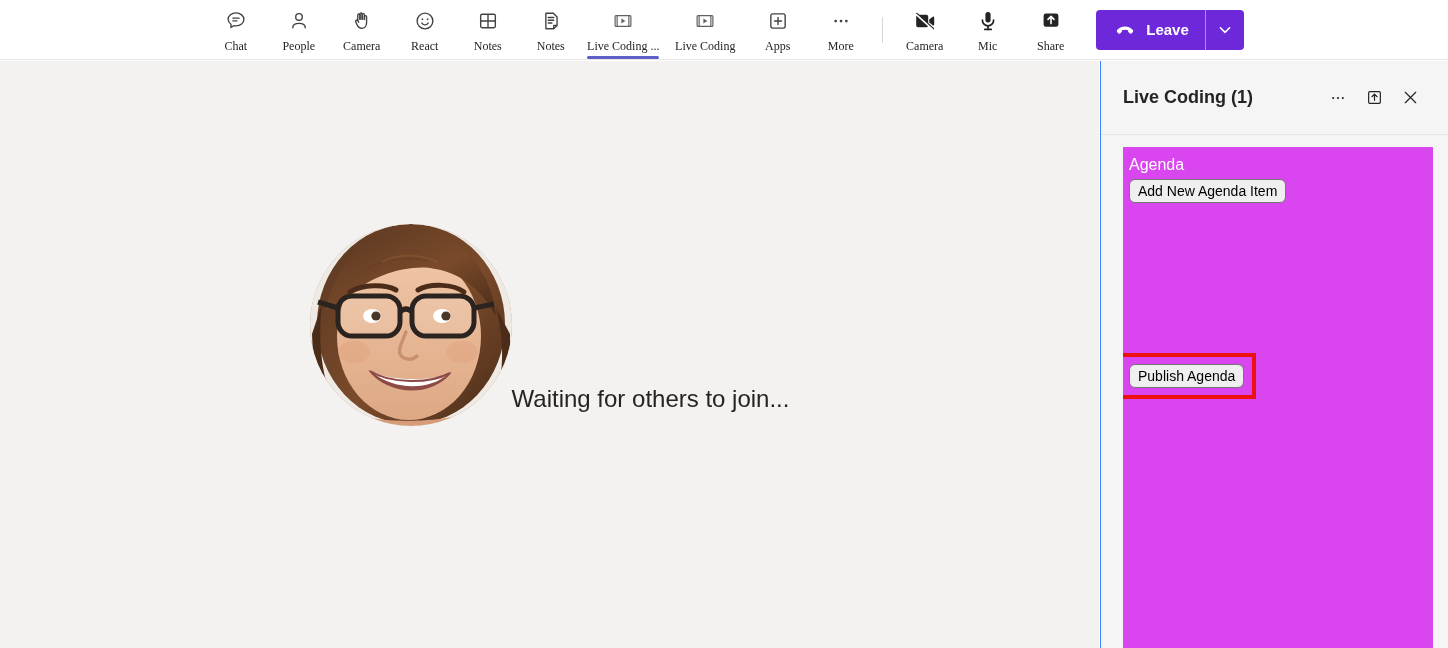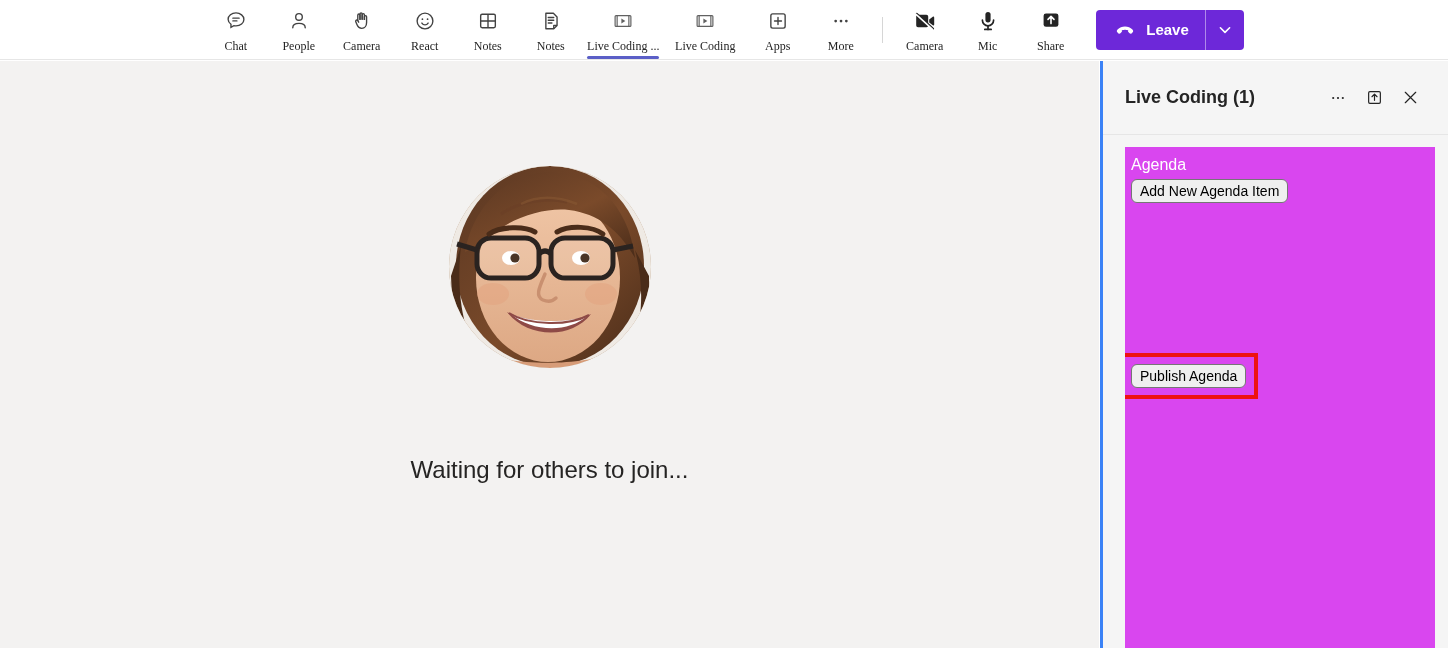--- a/index.html
+++ b/index.html
@@ -71,21 +71,21 @@
   #leave-caret {
     display: flex; align-items: center; justify-content: center;
     width: 38px; color: #ffffff;
   }
 
   
   #stage {
     position: absolute; left: 0; top: 61px;
     width: 1099px; height: 587px;
     background: #f3f2f1;
-    display: flex; flex-direction: column;
+    display: flex; 
     align-items: center; justify-content: center;
   }
   #avatar {
     width: 202px; height: 202px;
     border-radius: 50%;
     overflow: hidden;
     background: #c9b39d;
     position: relative;
     margin-top: -60px;
   }
@@ -94,21 +94,21 @@
     margin-top: 88px;
     font-size: 24px;
     color: #252423;
   }
 
   
   #side-panel {
     position: absolute; left: 1100px; top: 61px;
     width: 348px; height: 587px;
     background: #f5f5f5;
-    border-left: 3px solid #3b82f6;
+    border-left: 1px solid #3b82f6;
   }
   #panel-header {
     height: 74px;
     display: flex; align-items: center;
     padding: 0 22px 0 22px;
     border-bottom: 1px solid #e6e6e6;
   }
   #panel-title {
     font-size: 18px; font-weight: bold;
     color: #242424; flex: 1;

